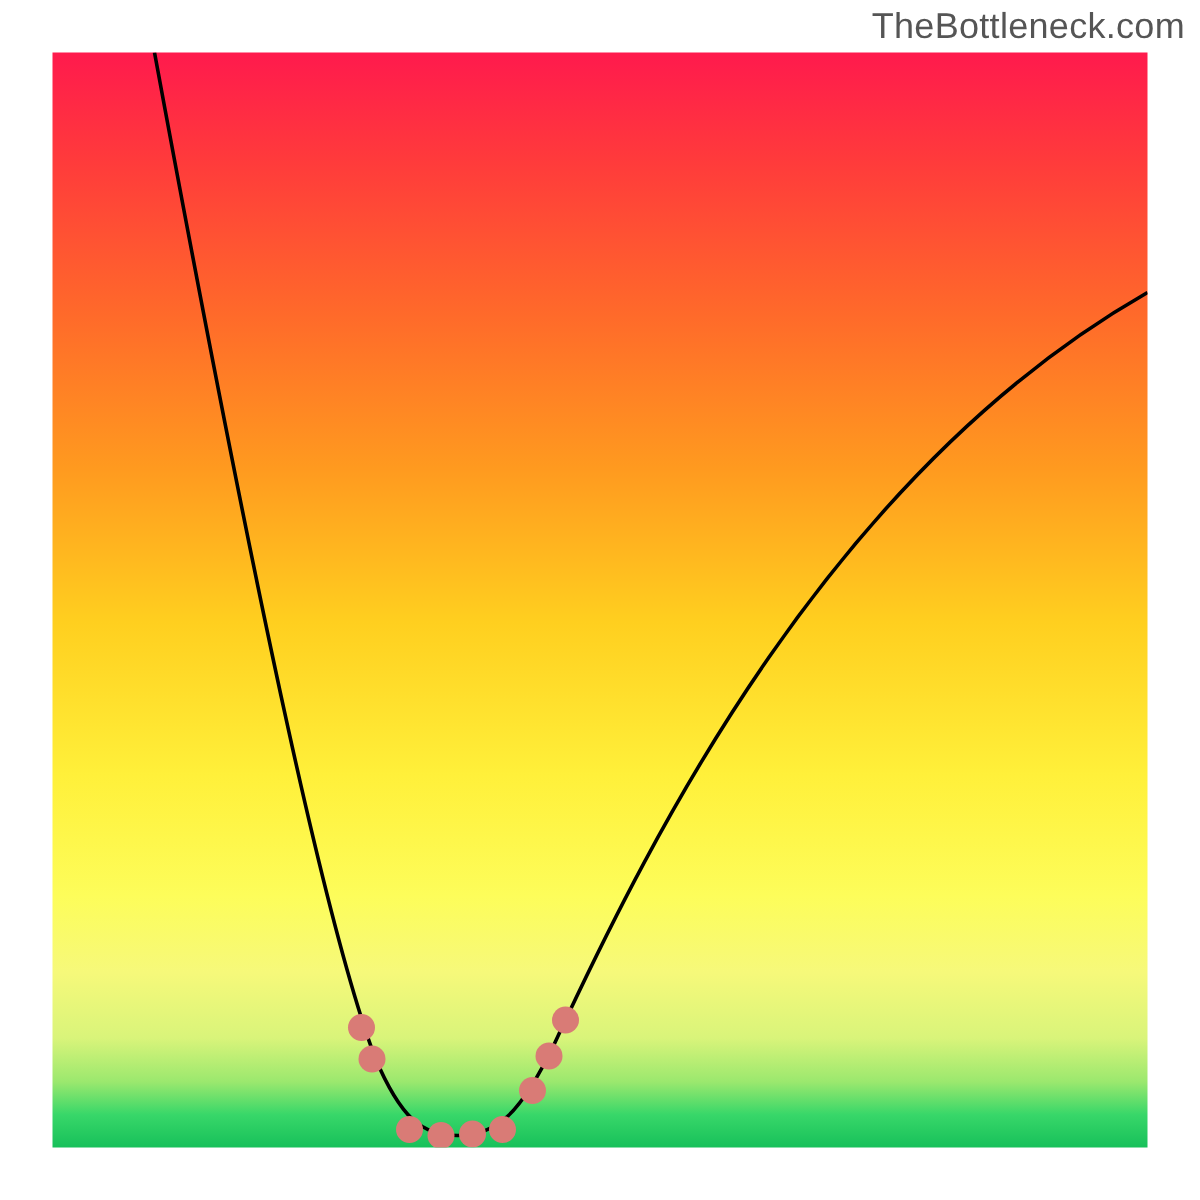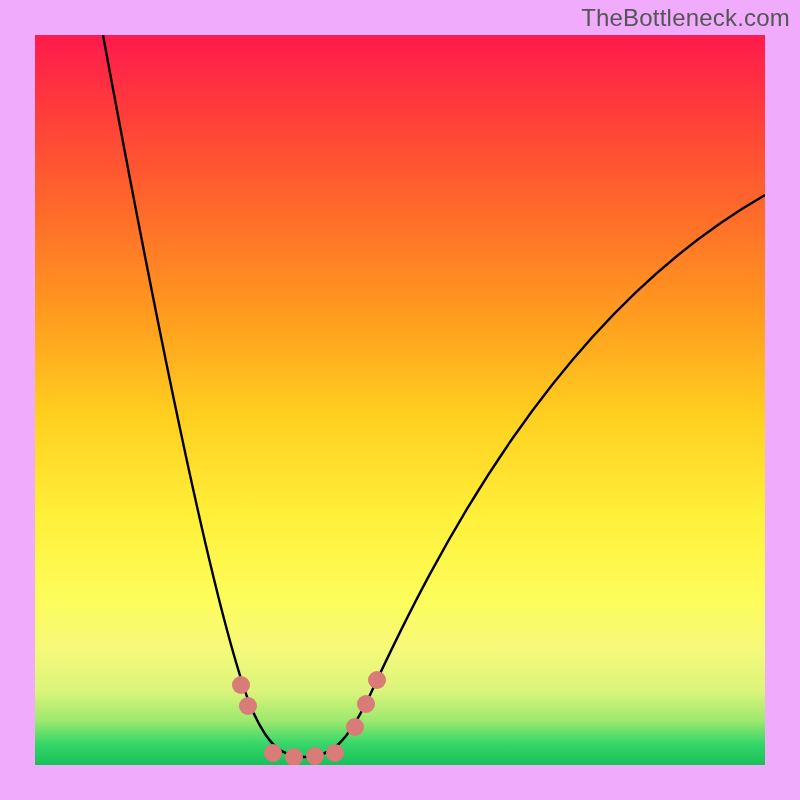--- a/index.html
+++ b/index.html
@@ -10,21 +10,21 @@
     background: #000;
     font-family: Arial, Helvetica, sans-serif;
     overflow: hidden;
   }
   .frame {
     position: absolute;
     top: 0;
     left: 0;
     width: 800px;
     height: 800px;
-    background: #f0abfc;
+    background: #ffffff;
   }
   .plot {
     position: absolute;
     top: 35px;
     left: 35px;
     width: 730px;
     height: 730px;
     background: linear-gradient(
       to bottom,
       #ff1a4d 0%,

